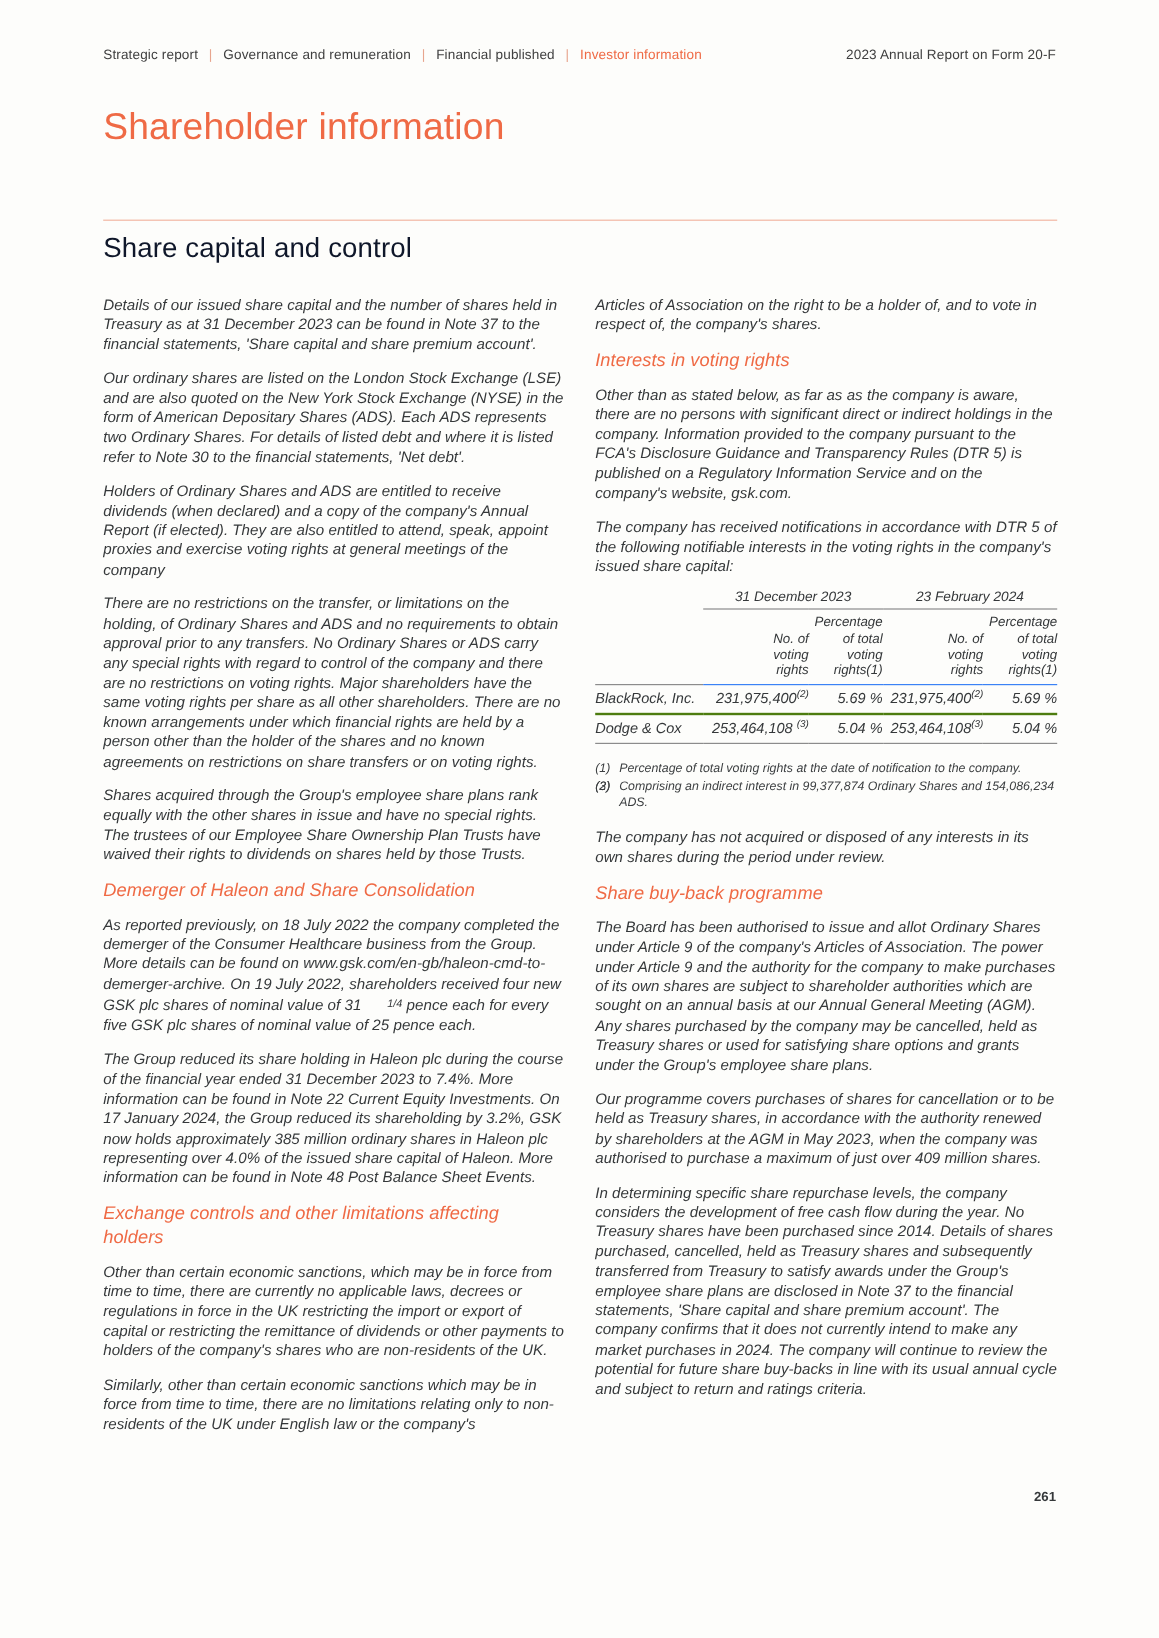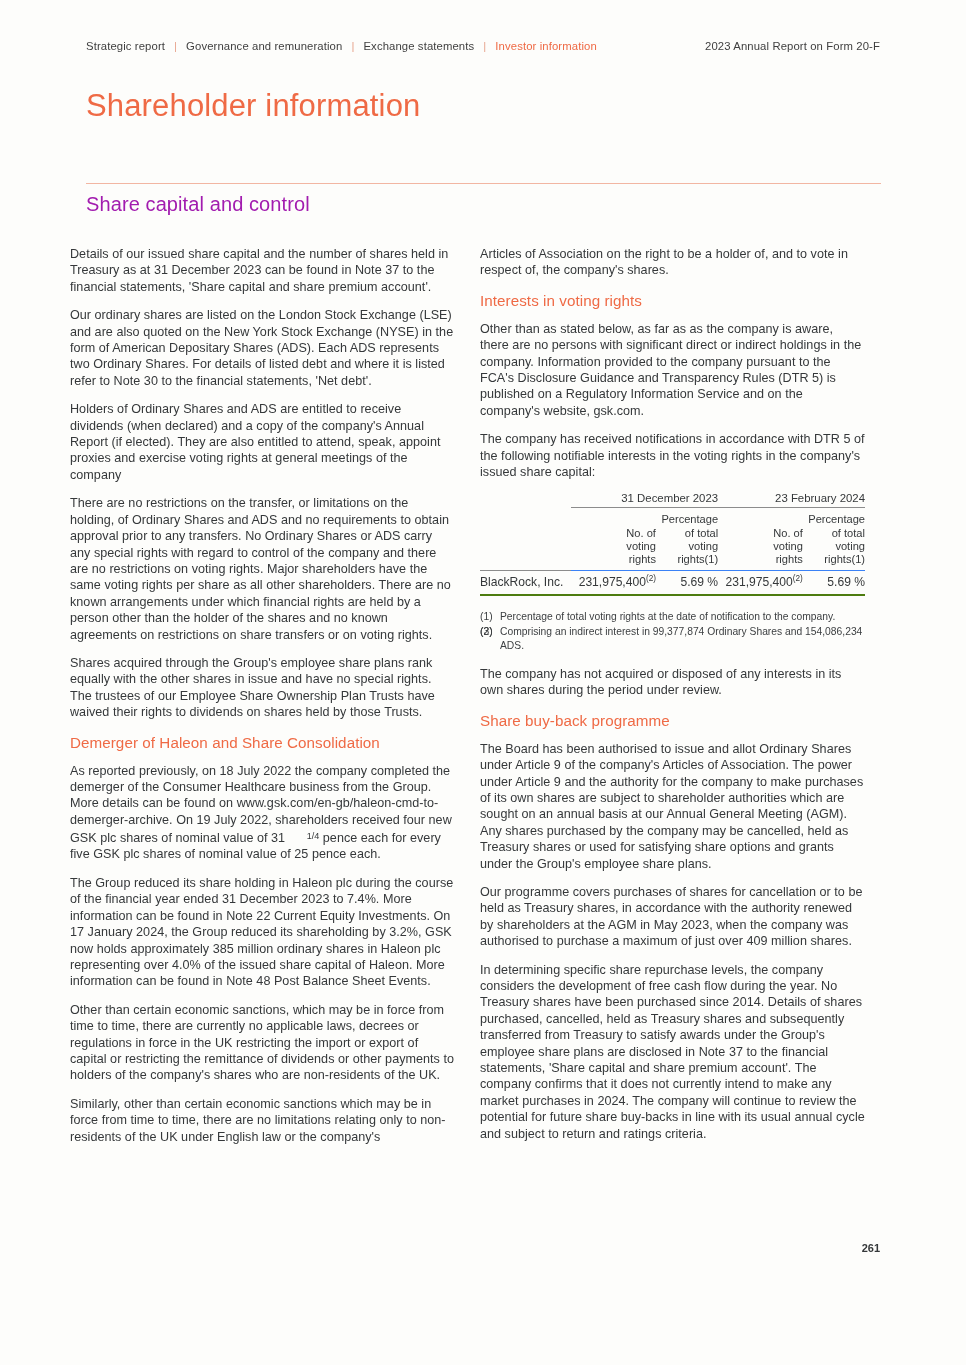--- a/index.html
+++ b/index.html
@@ -60,34 +60,35 @@
     left: 86px;
     top: 183px;
     width: 795px;
     height: 1px;
     background: #f2b6a2;
   }
   .section-title {
     position: absolute;
     left: 86px;
     top: 193px;
-    font-size: 20px;
+    font-size: 23px;
     font-weight: 400;
-    color: #a21caf;
+    color: #0f172a;
     letter-spacing: 0.005em;
   }
 
   
   .cols {
     position: absolute;
-    left: 70px;
+    left: 86px;
     top: 246px;
     width: 795px;
     display: flex;
     gap: 26px;
+    font-style: italic;
   }
   .col { width: 385px; }
 
   p.body {
     font-size: 12.6px;
     line-height: 16.4px;
     color: #35383a;
     margin-bottom: 12px;
     letter-spacing: 0.002em;
   }
@@ -120,21 +121,21 @@
     color: #35383a;
     margin-top: 10px;
     margin-bottom: 14px;
   }
   table.vote th, table.vote td {
     padding: 0;
     font-weight: 400;
     vertical-align: bottom;
   }
   .dategroup {
-    text-align: right;
+    text-align: center;
     font-size: 11.4px;
     padding-bottom: 3px !important;
     border-bottom: 1px solid #8c8c8c;
   }
   .colhead {
     text-align: right;
     line-height: 13.2px;
     font-size: 11.1px;
     padding: 5px 0 4px 0 !important;
     border-bottom: 1px solid #3b82f6;
@@ -183,21 +184,21 @@
 <body>
 
 <div class="page">
 
   <div class="topnav">
     <div class="nav-left">
       <span class="nav-item">Strategic report</span>
       <span class="nav-sep">|</span>
       <span class="nav-item">Governance and remuneration</span>
       <span class="nav-sep">|</span>
-      <span class="nav-item">Exchange statements</span>
+      <span class="nav-item">Financial published</span>
       <span class="nav-sep">|</span>
       <span class="nav-item active">Investor information</span>
     </div>
     <div class="nav-right">2023 Annual Report on Form 20-F</div>
   </div>
 
   <h1 class="page-title">Shareholder information</h1>
   <div class="rule"></div>
   <h2 class="section-title">Share capital and control</h2>
 
@@ -210,20 +211,21 @@
       <p class="body">Holders of Ordinary Shares and ADS are entitled to receive dividends (when declared) and a copy of the company's Annual Report (if elected). They are also entitled to attend, speak, appoint proxies and exercise voting rights at general meetings of the company</p>
       <p class="body">There are no restrictions on the transfer, or limitations on the holding, of Ordinary Shares and ADS and no requirements to obtain approval prior to any transfers. No Ordinary Shares or ADS carry any special rights with regard to control of the company and there are no restrictions on voting rights. Major shareholders have the same voting rights per share as all other shareholders. There are no known arrangements under which financial rights are held by a person other than the holder of the shares and no known agreements on restrictions on share transfers or on voting rights.</p>
       <p class="body">Shares acquired through the Group's employee share plans rank equally with the other shares in issue and have no special rights. The trustees of our Employee Share Ownership Plan Trusts have waived their rights to dividends on shares held by those Trusts.</p>
 
       <h3 class="sub">Demerger of Haleon and Share Consolidation</h3>
 
       <p class="body"><span>As reported previously, on 18 July 2022 the company completed the demerger of the Consumer Healthcare business from the Group. More details can be found on www.gsk.com/en-gb/haleon-cmd-to-demerger-archive. On 19 July 2022, shareholders received four new GSK plc shares of nominal value of 31</span>&nbsp;<span class="frac">1/4</span>&nbsp;<span>pence each for every five GSK plc shares of nominal value of 25 pence each.</span></p>
 
       <p class="body">The  Group reduced its share holding in Haleon plc during the course of the financial year ended 31 December 2023 to 7.4%. More information can be found in Note 22 Current Equity Investments. On 17 January 2024, the Group reduced its shareholding by 3.2%, GSK now holds approximately 385 million ordinary shares in Haleon plc representing over 4.0% of the issued share capital of Haleon. More information can be found in Note 48 Post Balance Sheet Events.</p>
 
+      <h3 class="sub">Exchange controls and other limitations affecting holders</h3>
 
       <p class="body">Other than certain economic sanctions, which may be in force from time to time, there are currently no applicable laws, decrees or regulations in force in the UK restricting the import or export of capital or restricting the remittance of dividends or other payments to holders of the company's shares who are non-residents of the UK.</p>
       <p class="body">Similarly, other than certain economic sanctions which may be in force from time to time, there are no limitations relating only to non-residents of the UK under English law or the company's</p>
     </div>
 
     <div class="col">
 
       <p class="body">Articles of Association on the right to be a holder of, and to vote in respect of, the company's shares.</p>
 
       <h3 class="sub tight">Interests in voting rights</h3>
@@ -265,20 +267,27 @@
           </tr>
         </thead>
         <tbody>
           <tr class="datarow">
             <td class="name">BlackRock, Inc.</td>
             <td class="num"><span>231,975,400</span><sup>(2)</sup></td>
             <td class="num">5.69 %</td>
             <td class="num"><span>231,975,400</span><sup>(2)</sup></td>
             <td class="num">5.69 %</td>
           </tr>
+          <tr class="datarow last">
+            <td class="name">Dodge &amp; Cox</td>
+            <td class="num"><span>253,464,108</span>&nbsp;<sup>(3)</sup></td>
+            <td class="num">5.04 %</td>
+            <td class="num"><span>253,464,108</span><sup>(3)</sup></td>
+            <td class="num">5.04 %</td>
+          </tr>
         </tbody>
       </table>
 
       <ol class="footnotes">
         <li>
           <span class="fn-mark">(1)</span>
           <span>Percentage of total voting rights at the date of notification to the company.</span>
         </li>
         <li>
           <span class="fn-mark">(2)</span>

